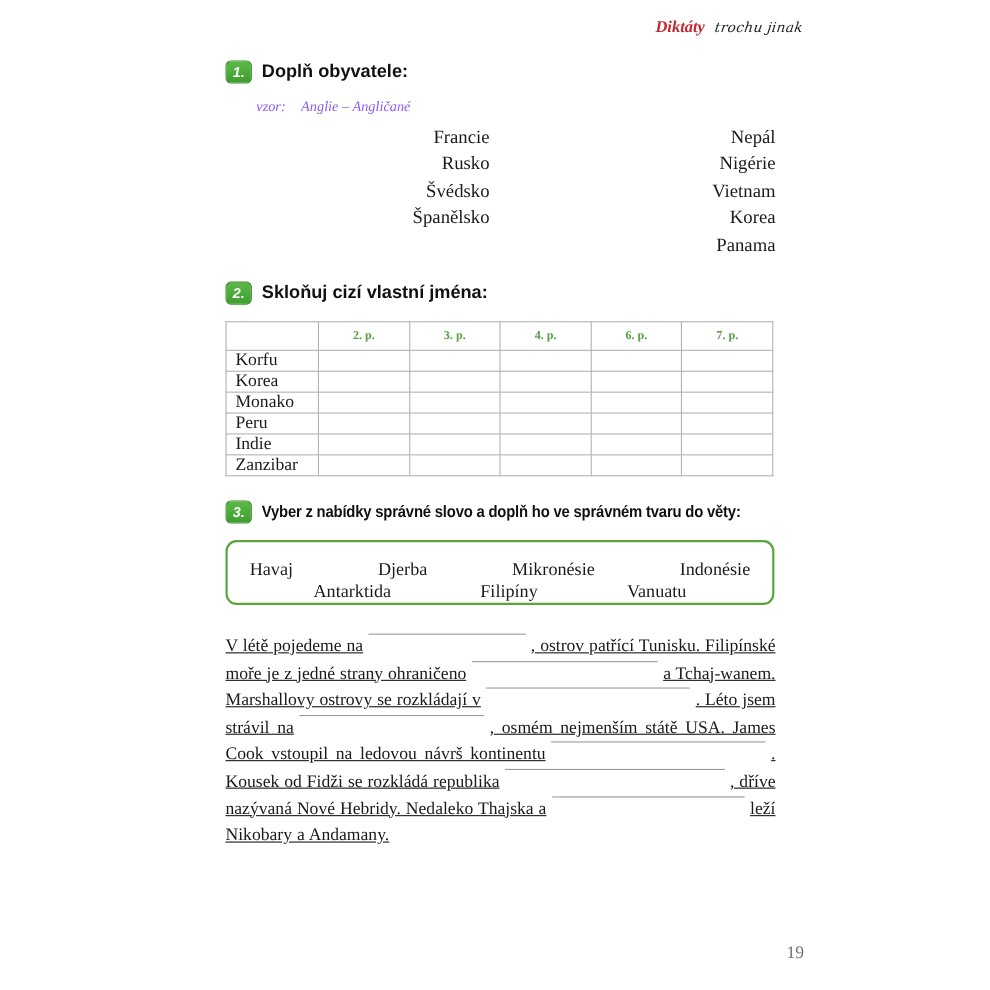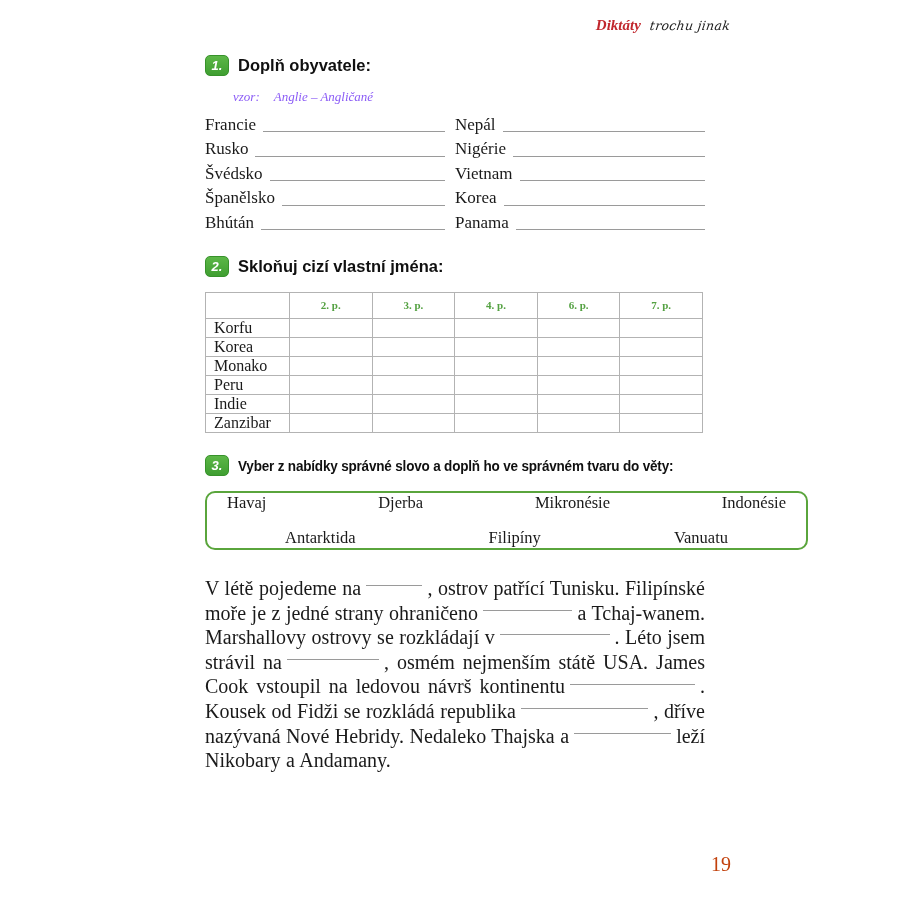--- a/index.html
+++ b/index.html
@@ -53,67 +53,67 @@
 
   
   .vzor { margin: 13px 0 0 28px; font-style: italic; font-size: 13px; color: #8b5cf6; }
   .vzor .vzor-label { margin-right: 14px; }
 
   
   .countries { display: flex; gap: 10px; margin-top: 8px; }
   .col { display: flex; flex-direction: column; }
   .col.left { width: 240px; }
   .col.right { width: 250px; }
-  .country-row { display: flex; align-items: flex-end; height: 24.4px; }
+  .country-row { display: flex; align-items: flex-end; height: 24.4px; flex-direction: column; }
   .country-name { font-size: 17px; white-space: nowrap; line-height: 24.4px; }
   .write-line { flex: 1; border-bottom: 1px solid #9a9a9a; margin: 0 0 5px 7px; height: 1px; }
 
   
   .ex2 { margin-top: 21px; }
   .decl-table {
     margin-top: 15px; width: 497px;
     border-collapse: collapse; table-layout: fixed;
   }
   .decl-table td, .decl-table th { border: 1px solid #b3b3b3; }
   .decl-table th {
     height: 26px; font-family: "Liberation Serif", serif;
     font-weight: bold; font-size: 11px; color: #55a243; text-align: center;
   }
   .decl-table td { height: 14px; }
   .decl-table td.rowlabel { font-size: 16px; padding-left: 8px; }
 
   
   .ex3 { margin-top: 22px; }
   .word-bank {
-    margin-top: 15px; height: 59px; width: 603px;
+    margin-top: 15px; height: 59px; width: 499px;
     border: 2px solid #5aa53c; border-radius: 10px;
-    display: flex; flex-direction: column; justify-content: space-between;
+    display: flex; flex-direction: column; justify-content: flex-end;
     font-size: 16.5px;
   }
   .bank-row { display: flex; justify-content: space-between; }
   .bank-row.r1 { padding: 0 20px; }
   .bank-row.r2 { padding: 0 78px; }
   .bank-word { white-space: nowrap; }
 
   
   .para { margin-top: 26px; width: 500px; }
   .para-line {
-    display: flex; align-items: center; height: 24.6px;
-    font-size: 20px; word-spacing: 0.5px; column-gap: 5px;
+    display: flex; align-items: flex-start; height: 24.6px;
+    font-size: 16px; word-spacing: 0.5px; column-gap: 5px; text-decoration: underline;
   }
   .para-line.wide { word-spacing: 3px; }
   .para-line .txt { white-space: nowrap; line-height: 24.6px; }
   .para-line .blank {
     flex: 1 1 60px; min-width: 40px;
     border-bottom: 1px solid #9a9a9a; margin-bottom: 5px; height: 1px;
   }
 
   .pagenum {
     position: absolute; right: 169px; bottom: 24px;
-    font-size: 20px; color: #c2410c;
+    font-size: 16px; color: #737373;
   }
 </style>
 </head>
 <body>
 
 <div class="page">
 
   <div class="runhead">
     <span class="red">Diktáty</span>
     <span class="script">trochu jinak</span>
@@ -139,24 +139,20 @@
         <div class="country-row">
           <span class="country-name">Rusko</span>
           <span class="write-line"></span>
         </div>
         <div class="country-row">
           <span class="country-name">Švédsko</span>
           <span class="write-line"></span>
         </div>
         <div class="country-row">
           <span class="country-name">Španělsko</span>
-          <span class="write-line"></span>
-        </div>
-        <div class="country-row">
-          <span class="country-name">Bhútán</span>
           <span class="write-line"></span>
         </div>
       </div>
       <div class="col right">
         <div class="country-row">
           <span class="country-name">Nepál</span>
           <span class="write-line"></span>
         </div>
         <div class="country-row">
           <span class="country-name">Nigérie</span>

